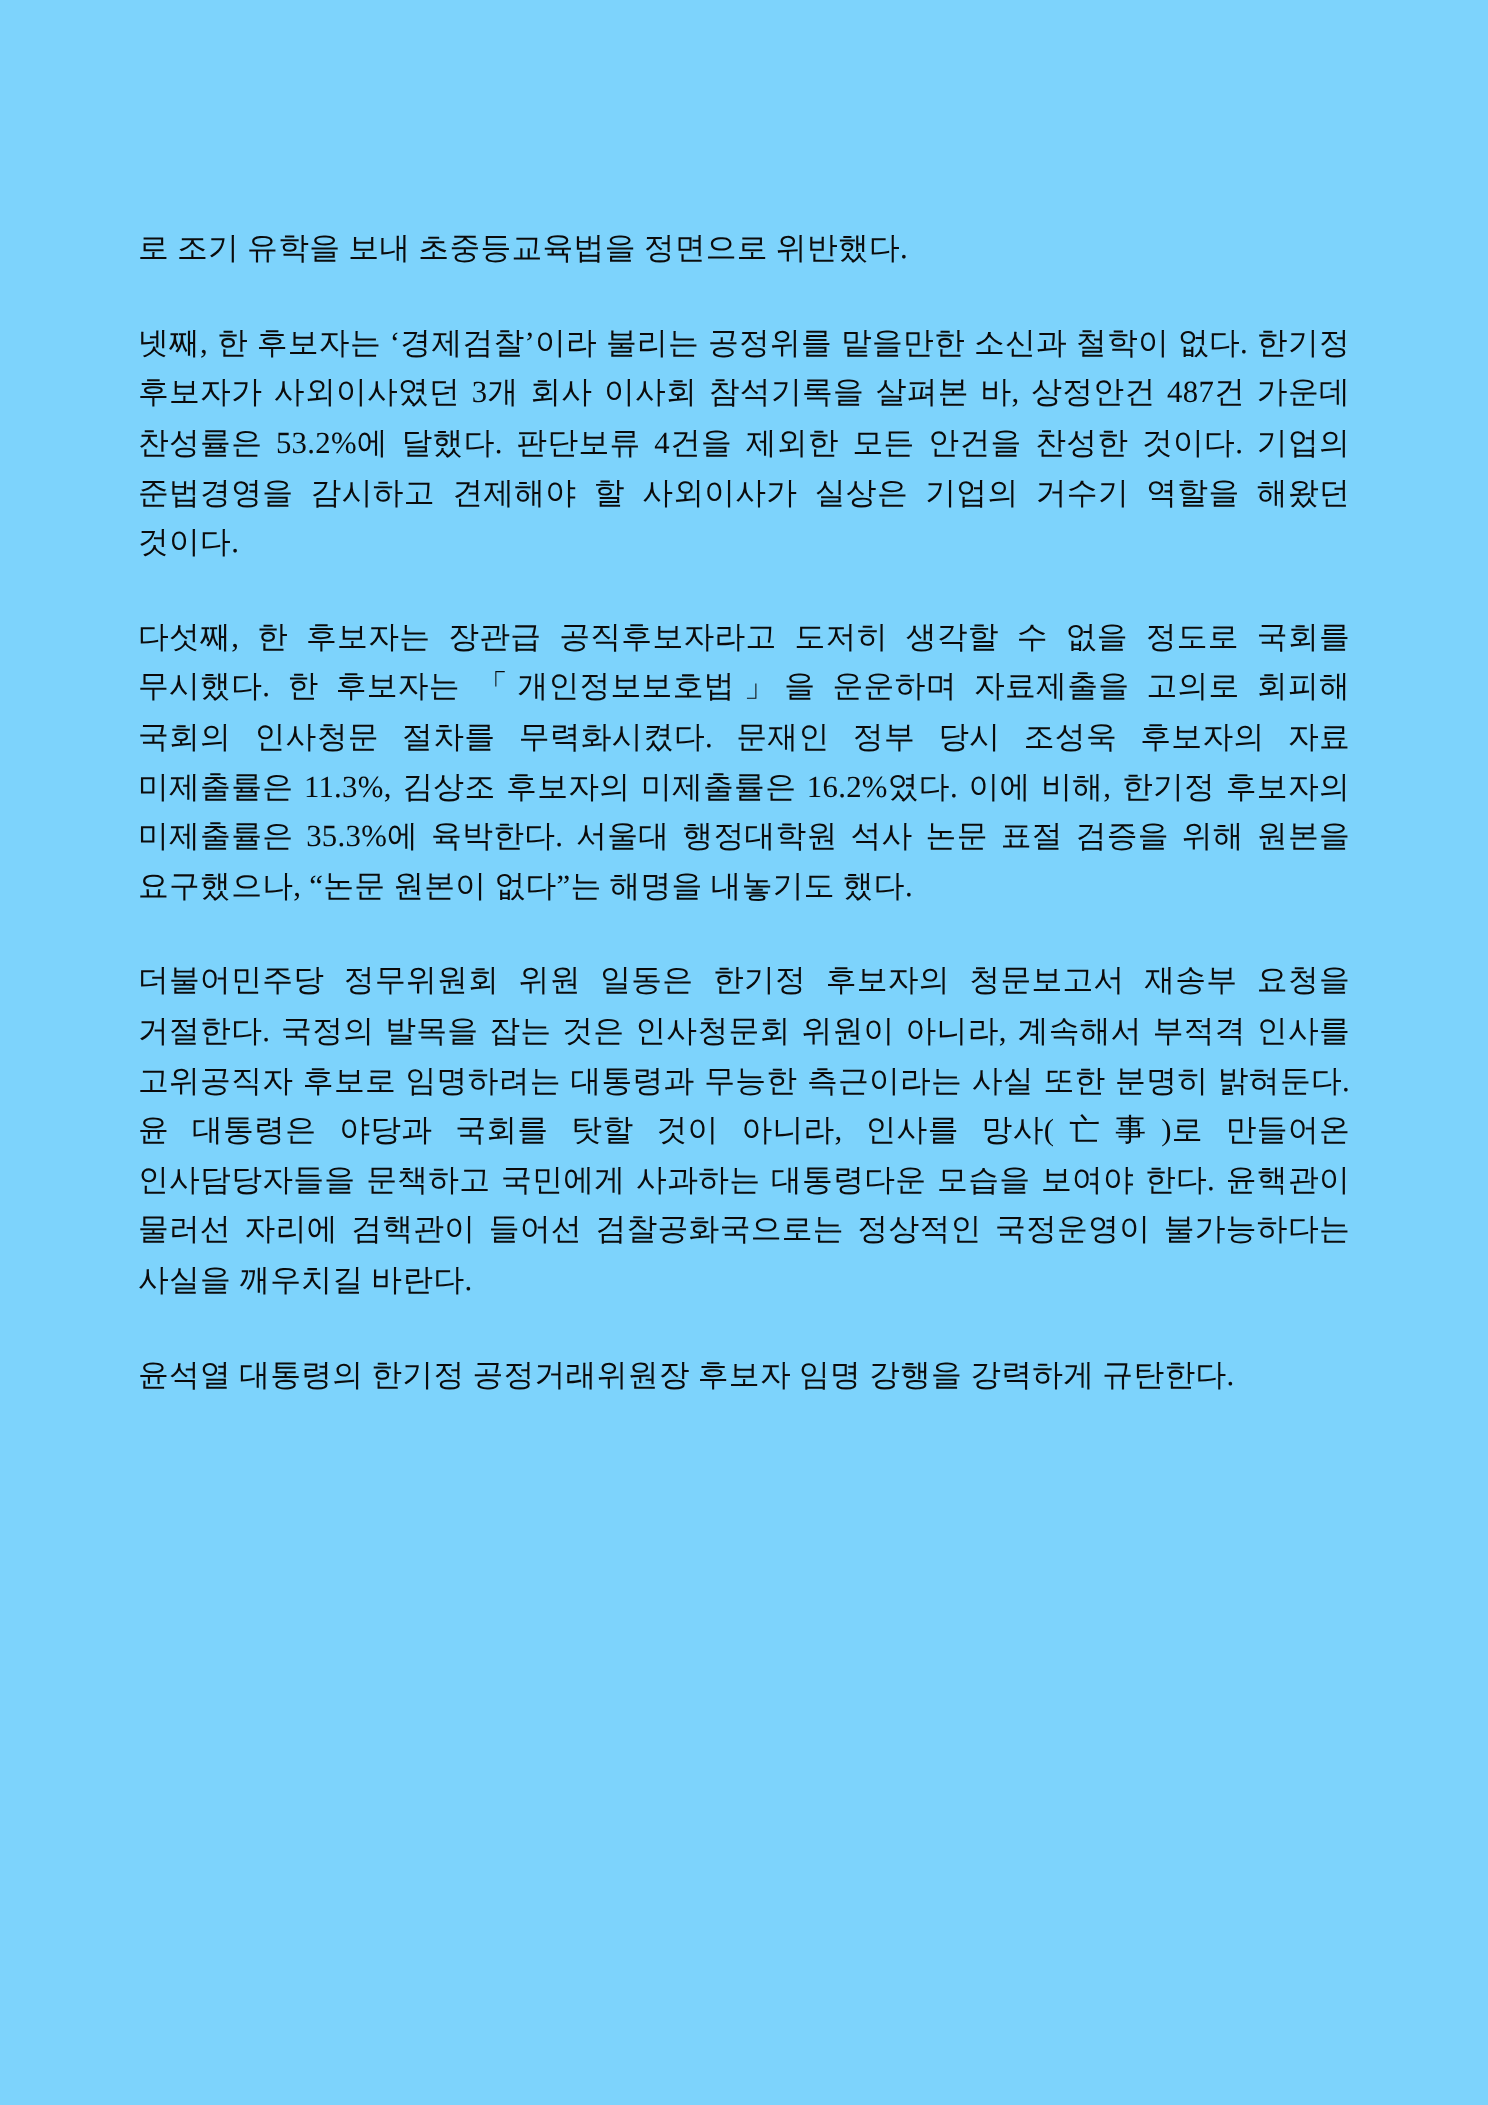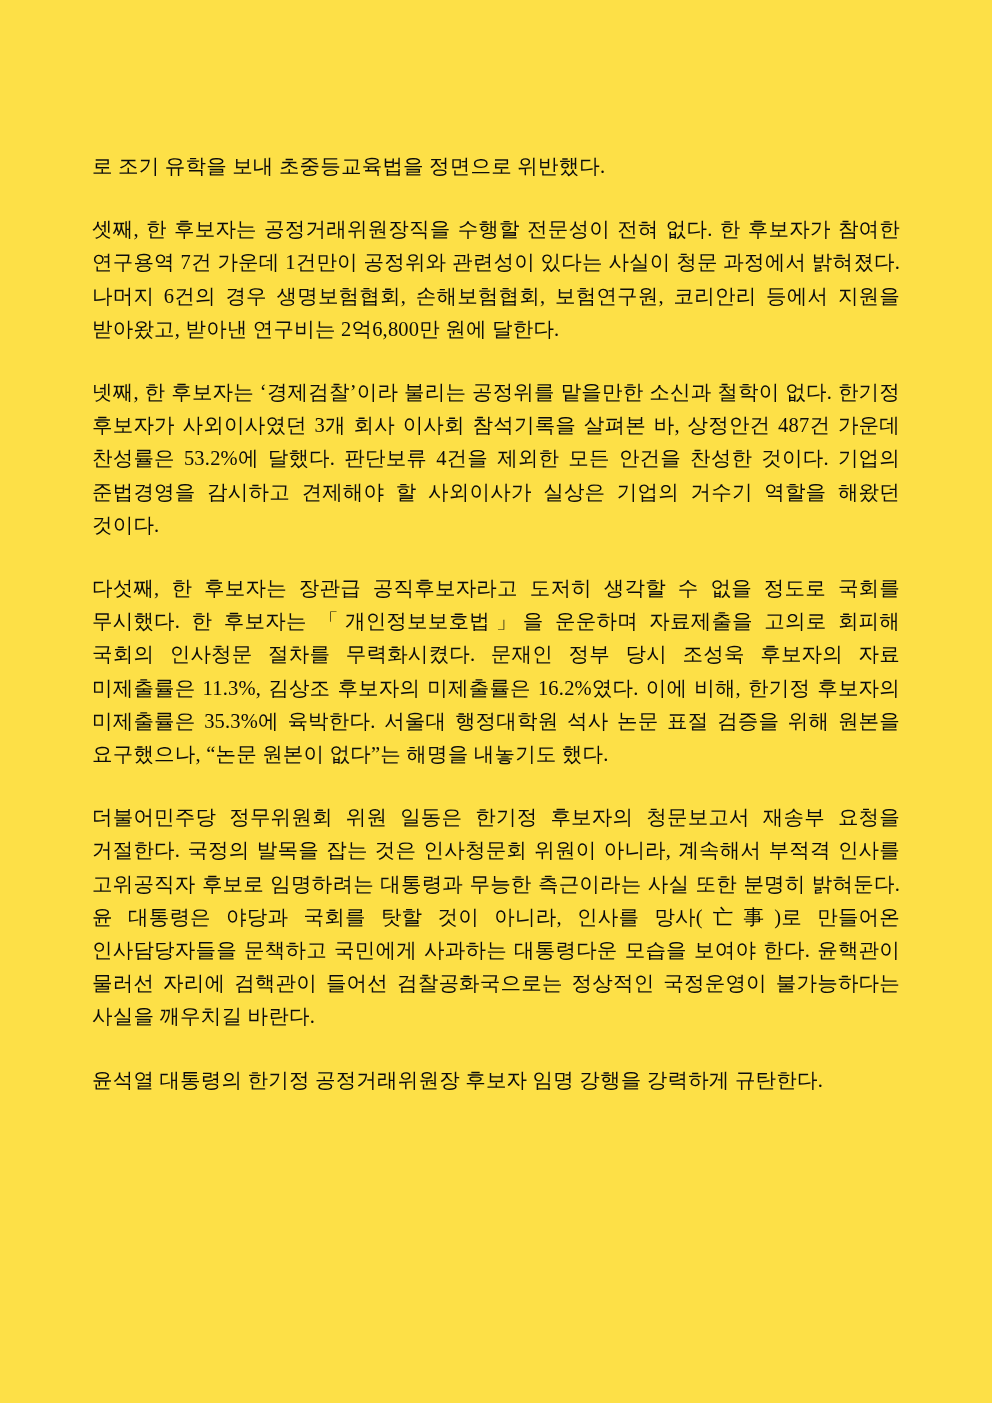--- a/index.html
+++ b/index.html
@@ -12,21 +12,21 @@
     height: 1403px;
     font-family: "Liberation Serif", "DejaVu Serif", serif;
     color: #000000;
   }
   .page {
     position: relative;
     width: 992px;
     height: 1403px;
     box-sizing: border-box;
     padding: 150px 92px 60px 92px;
-    background: #fde047;
+    background: #7dd3fc;
   }
   .doc-body {
     display: block;
   }
   .para {
     margin: 0 0 30px 0;
     font-size: 20.5px;
     line-height: 1.62;
     text-align: justify;
     text-justify: inter-character;
@@ -41,19 +41,18 @@
   .para {
     -webkit-font-smoothing: antialiased;
   }
 </style>
 </head>
 <body>
 
 <div class="page">
   <div class="doc-body">
     <p class="para">로 조기 유학을 보내 초중등교육법을 정면으로 위반했다.</p>
-    <p class="para">셋째, 한 후보자는 공정거래위원장직을 수행할 전문성이 전혀 없다. 한 후보자가 참여한 연구용역 7건 가운데 1건만이 공정위와 관련성이 있다는 사실이 청문 과정에서 밝혀졌다. 나머지 6건의 경우 생명보험협회, 손해보험협회, 보험연구원, 코리안리 등에서 지원을 받아왔고, 받아낸 연구비는 2억6,800만 원에 달한다.</p>
     <p class="para">넷째, 한 후보자는 ‘경제검찰’이라 불리는 공정위를 맡을만한 소신과 철학이 없다. 한기정 후보자가 사외이사였던 3개 회사 이사회 참석기록을 살펴본 바, 상정안건 487건 가운데 찬성률은 53.2%에 달했다. 판단보류 4건을 제외한 모든 안건을 찬성한 것이다. 기업의 준법경영을 감시하고 견제해야 할 사외이사가 실상은 기업의 거수기 역할을 해왔던 것이다.</p>
     <p class="para">다섯째, 한 후보자는 장관급 공직후보자라고 도저히 생각할 수 없을 정도로 국회를 무시했다. 한 후보자는 「개인정보보호법」을 운운하며 자료제출을 고의로 회피해 국회의 인사청문 절차를 무력화시켰다. 문재인 정부 당시 조성욱 후보자의 자료 미제출률은 11.3%, 김상조 후보자의 미제출률은 16.2%였다. 이에 비해, 한기정 후보자의 미제출률은 35.3%에 육박한다. 서울대 행정대학원 석사 논문 표절 검증을 위해 원본을 요구했으나, “논문 원본이 없다”는 해명을 내놓기도 했다.</p>
     <p class="para">더불어민주당 정무위원회 위원 일동은 한기정 후보자의 청문보고서 재송부 요청을 거절한다. 국정의 발목을 잡는 것은 인사청문회 위원이 아니라, 계속해서 부적격 인사를 고위공직자 후보로 임명하려는 대통령과 무능한 측근이라는 사실 또한 분명히 밝혀둔다. 윤 대통령은 야당과 국회를 탓할 것이 아니라, 인사를 망사(亡事)로 만들어온 인사담당자들을 문책하고 국민에게 사과하는 대통령다운 모습을 보여야 한다. 윤핵관이 물러선 자리에 검핵관이 들어선 검찰공화국으로는 정상적인 국정운영이 불가능하다는 사실을 깨우치길 바란다.</p>
     <p class="para">윤석열 대통령의 한기정 공정거래위원장 후보자 임명 강행을 강력하게 규탄한다.</p>
   </div>
 </div>
 
 </body></html>

